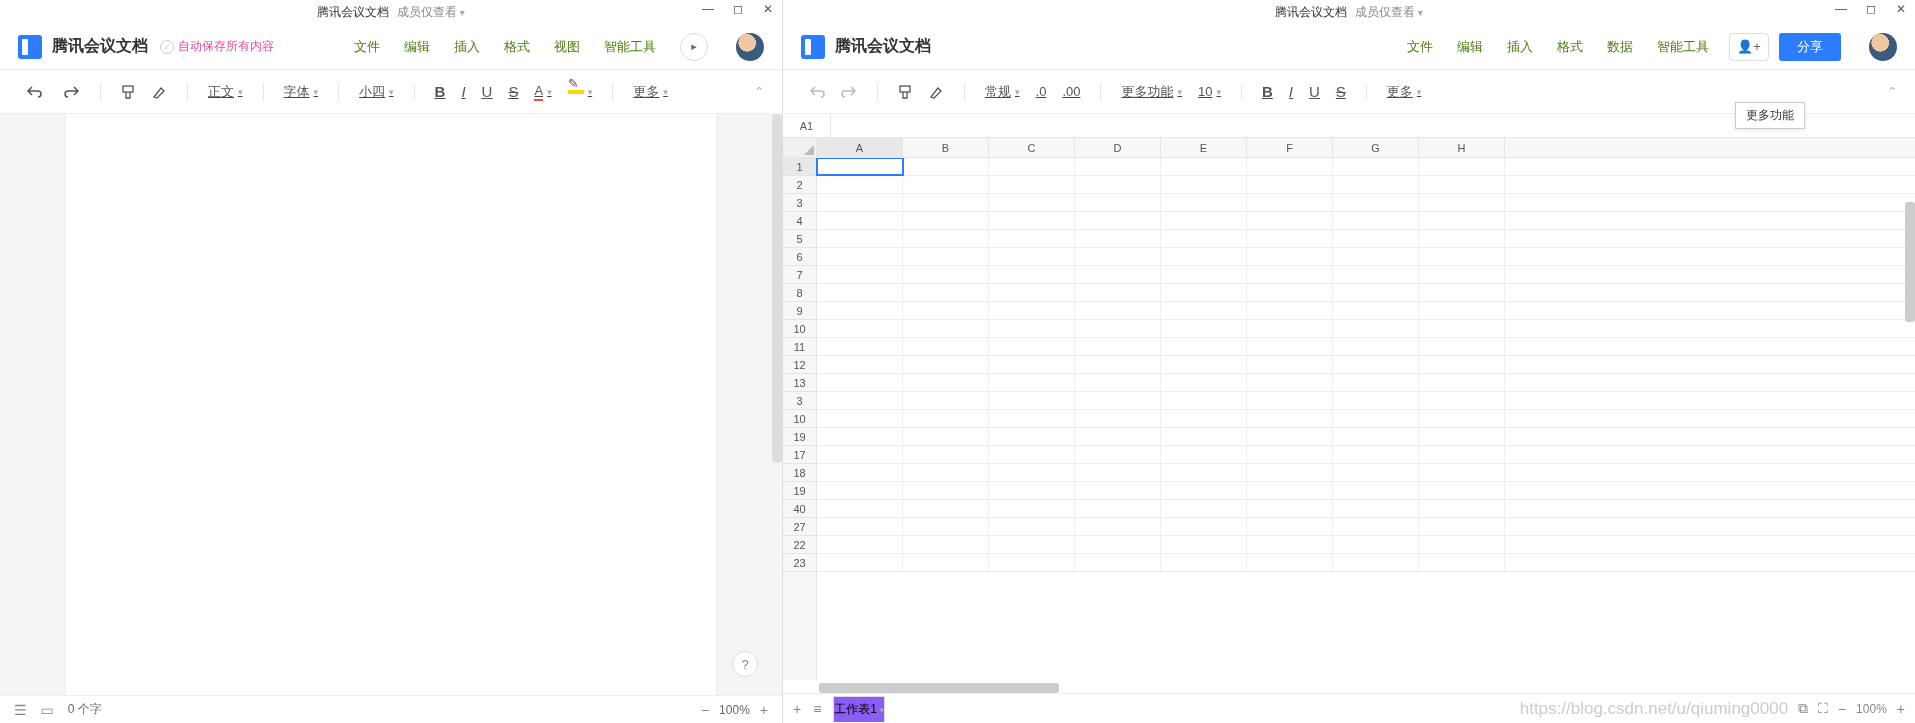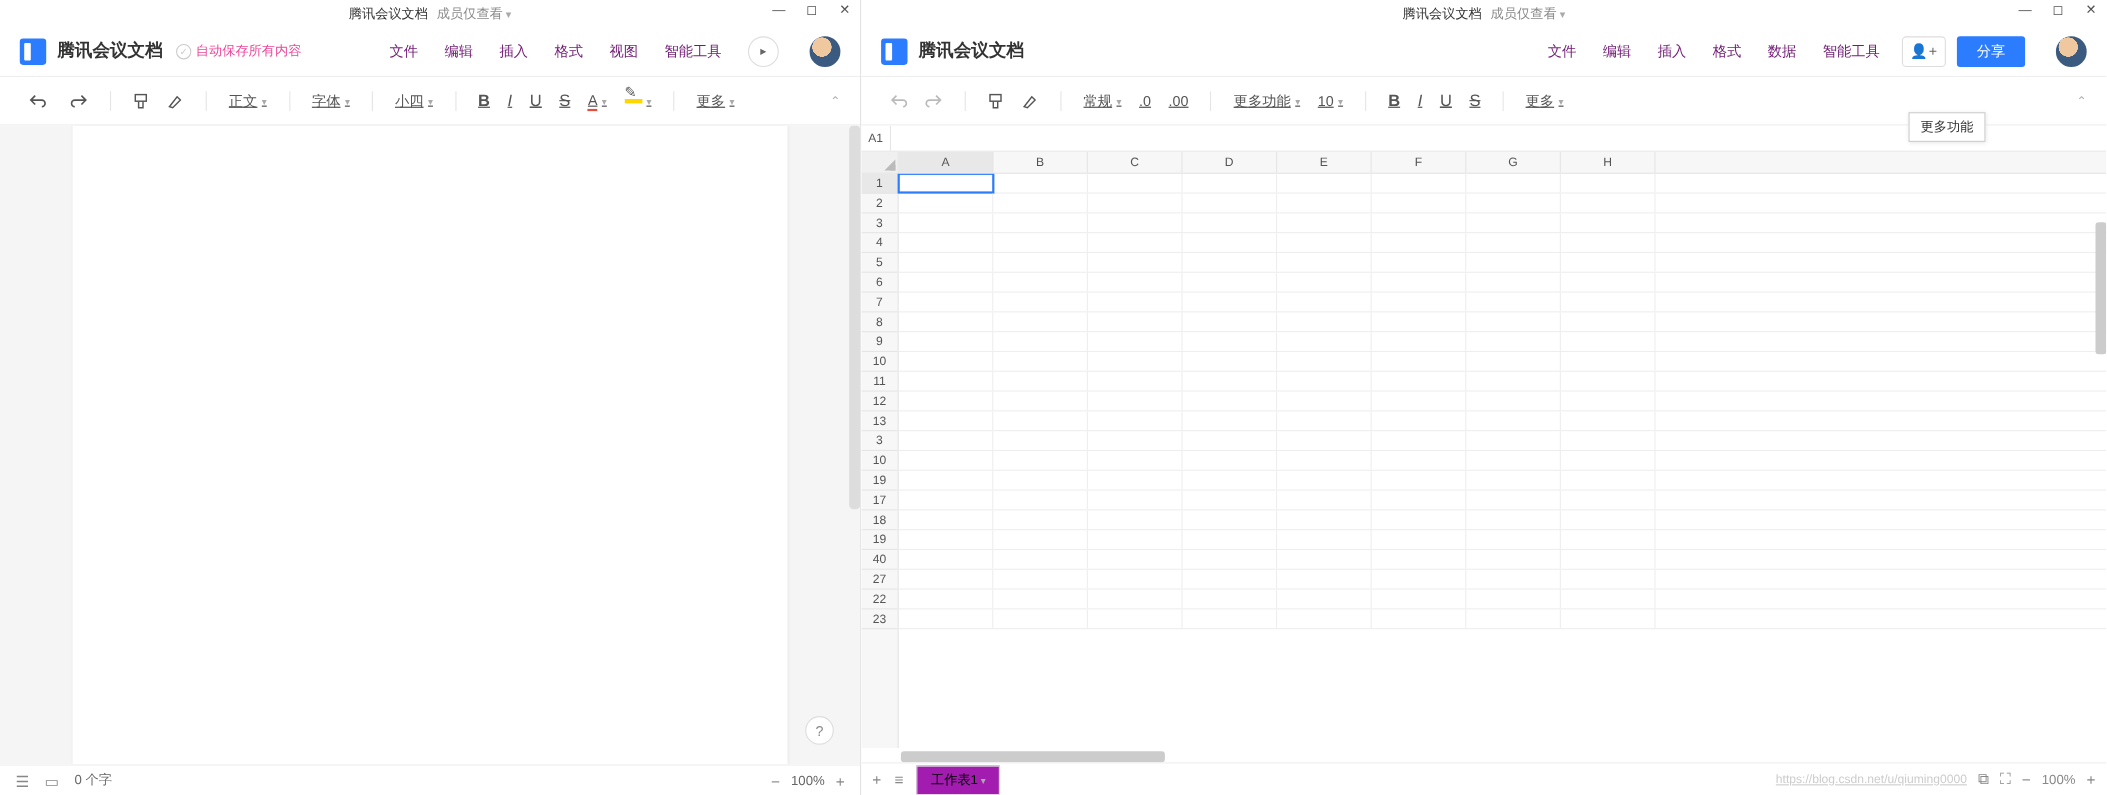--- a/index.html
+++ b/index.html
@@ -14,21 +14,21 @@
 .titlebar .perm::after { content: " ▾"; font-size: 10px; color: #aaa; }
 .win-ctrls { position: absolute; right: 6px; top: 2px; display: flex; gap: 14px; color: #555; font-size: 12px; }
 .win-ctrls span { cursor: pointer; width: 16px; text-align: center; }
 
 .header { height: 46px; display: flex; align-items: center; padding: 0 18px; border-bottom: 1px solid #eee; }
 .logo { width: 24px; height: 24px; background: #2b7cff; border-radius: 3px; position: relative; margin-right: 10px; }
 .logo::before { content: ""; position: absolute; left: 4px; top: 4px; width: 6px; height: 16px; background: #fff; border-radius: 1px; }
 .app-name { font-size: 16px; font-weight: 600; color: #333; margin-right: 12px; }
 .autosave { font-size: 12px; color: #ec4899; display: flex; align-items: center; gap: 4px; }
 .autosave::before { content: "✓"; border: 1px solid #ccc; border-radius: 50%; width: 12px; height: 12px; font-size: 9px; display: inline-flex; align-items: center; justify-content: center; color: #ccc; }
-.menu { display: flex; gap: 24px; margin-left: auto; font-size: 13px; color: #701a75; }
+.menu { display: flex; gap: 24px; margin-left: auto; font-size: 13px; color: #4d7c0f; }
 .menu span { cursor: pointer; }
 .play-btn { width: 28px; height: 28px; border: 1px solid #ddd; border-radius: 50%; margin-left: 24px; display: flex; align-items: center; justify-content: center; cursor: pointer; }
 .play-btn::before { content: "▸"; font-size: 11px; color: #666; }
 .avatar { width: 28px; height: 28px; border-radius: 50%; background: radial-gradient(circle at 40% 35%, #f0c8a0 35%, #3a5a80 36%); margin-left: 28px; cursor: pointer; }
 .mystery-btn { width: 40px; height: 28px; border: 1px solid #ddd; border-radius: 4px; margin-left: 20px; display: flex; align-items: center; justify-content: center; cursor: pointer; color: #666; font-size: 13px; }
 .share-btn { background: #2b7cff; color: #fff; padding: 5px 18px; border-radius: 3px; font-size: 13px; margin-left: 10px; cursor: pointer; }
 
 .toolbar { height: 44px; display: flex; align-items: center; padding: 0 20px; gap: 4px; font-size: 13px; color: #444; border-bottom: 1px solid #eee; position: relative; text-decoration: underline; }
 .tb-group { display: flex; align-items: center; gap: 10px; }
 .tb-sep { width: 1px; height: 18px; background: #e5e5e5; margin: 0 10px; }
@@ -45,45 +45,45 @@
 .doc-scroll { position: absolute; right: 0; top: 0; width: 10px; height: 60%; background: #ddd; border-radius: 4px; }
 .help-bubble { position: absolute; right: 24px; bottom: 18px; width: 26px; height: 26px; border: 1px solid #ddd; border-radius: 50%; background: #fff; display: flex; align-items: center; justify-content: center; color: #888; font-size: 13px; cursor: pointer; }
 
 .statusbar { height: 28px; border-top: 1px solid #eee; display: flex; align-items: center; padding: 0 14px; font-size: 12px; color: #666; gap: 14px; }
 .statusbar .right { margin-left: auto; display: flex; align-items: center; gap: 10px; }
 .sb-icon { color: #888; cursor: pointer; font-size: 14px; }
 
 
 .sheet-body { flex: 1; display: flex; flex-direction: column; overflow: hidden; position: relative; }
 .namebox-row { height: 24px; display: flex; border-bottom: 1px solid #e5e5e5; }
-.namebox { width: 27px; border-right: 1px solid #e5e5e5; display: flex; align-items: center; justify-content: center; font-size: 11px; color: #555; }
+.namebox { width: 48px; border-right: 1px solid #e5e5e5; display: flex; align-items: center; justify-content: center; font-size: 11px; color: #555; }
 .formula-bar { flex: 1; }
 .grid-wrap { flex: 1; display: flex; overflow: hidden; position: relative; }
 .rowhead-col { width: 34px; background: #f7f7f7; border-right: 1px solid #e5e5e5; }
 .colhead-row { height: 20px; background: #f7f7f7; border-bottom: 1px solid #e5e5e5; display: flex; }
 .corner { width: 34px; height: 20px; background: #f0f0f0; border-right: 1px solid #e5e5e5; border-bottom: 1px solid #e5e5e5; position: relative; }
 .corner::after { content: ""; position: absolute; right: 2px; bottom: 2px; border: 5px solid transparent; border-right-color: #bbb; border-bottom-color: #bbb; }
 .colhead { width: 86px; border-right: 1px solid #e5e5e5; display: flex; align-items: center; justify-content: center; font-size: 11px; color: #555; }
 .colhead.sel { background: #e8e8e8; }
 .rowhead { height: 18px; border-bottom: 1px solid #e5e5e5; display: flex; align-items: center; justify-content: center; font-size: 11px; color: #555; }
 .rowhead.sel { background: #e8e8e8; }
 .cells { flex: 1; position: relative; }
 .cell-row { height: 18px; display: flex; border-bottom: 1px solid #eee; }
 .cell { width: 86px; border-right: 1px solid #eee; }
 .cell.selected { outline: 2px solid #2b7cff; outline-offset: -1px; background: #fff; }
 .sheet-scroll-v { position: absolute; right: 0; top: 44px; width: 10px; height: 120px; background: #ccc; border-radius: 3px; }
 .sheet-scroll-h { height: 10px; background: #ccc; border-radius: 3px; margin: 3px 0 0 36px; width: 240px; }
 
 .tooltip { position: absolute; top: 32px; right: 110px; background: #fff; border: 1px solid #ccc; padding: 4px 10px; font-size: 12px; color: #333; box-shadow: 0 1px 4px rgba(0,0,0,0.1); z-index: 10; }
 
 .sheet-tabs { height: 30px; border-top: 1px solid #eee; display: flex; align-items: center; padding: 0 10px; gap: 12px; font-size: 12px; }
-.sheet-tab { border: 1px solid #ddd; border-bottom: none; padding: 4px 12px; background: #a21caf; cursor: pointer; }
+.sheet-tab { border: 1px solid #ddd; border-bottom: none; padding: 4px 0; background: #8b5cf6; cursor: pointer; }
 .sheet-tab::after { content: " ▾"; font-size: 9px; color: #aaa; }
 .tabs-right { margin-left: auto; display: flex; align-items: center; gap: 10px; color: #888; }
-.watermark { color: #ccc; font-size: 11px; text-decoration: underline; }
+.watermark { color: #ccc; font-size: 17px; }
 
 svg { display: block; }
 </style>
 </head>
 <body>
 
 <div class="app app-left">
   <div class="titlebar">
     <span class="title-text">腾讯会议文档</span>
     <span class="perm">成员仅查看</span>

